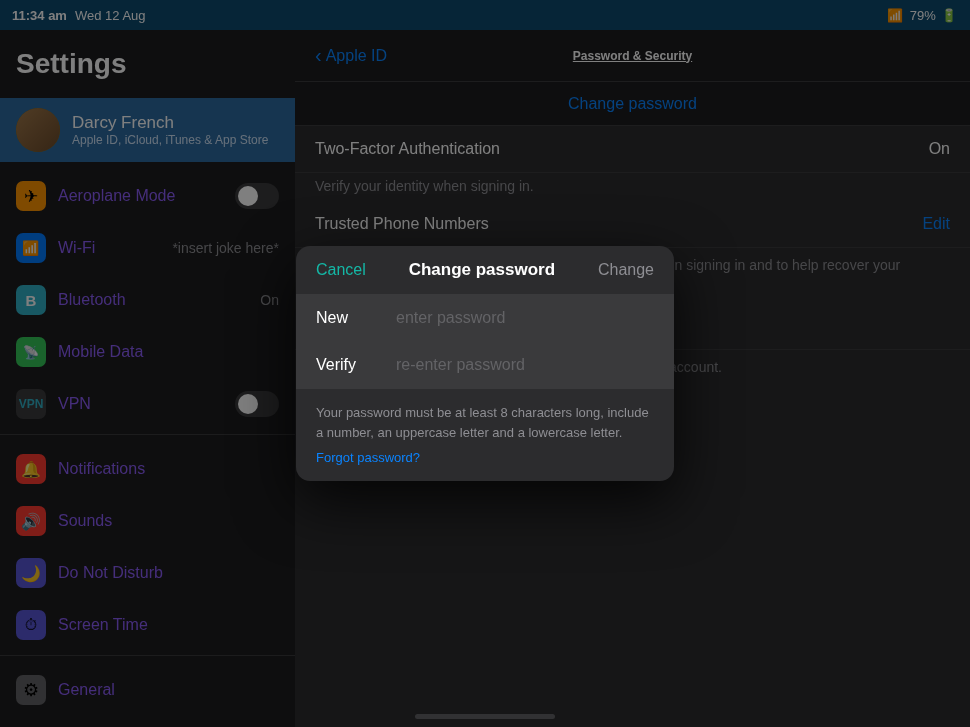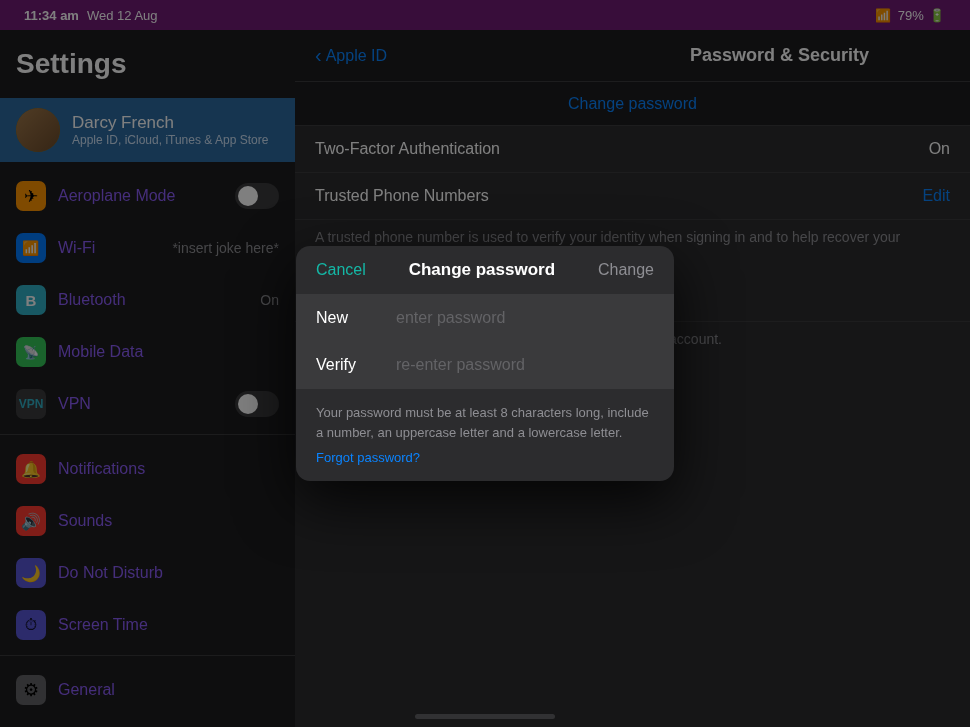--- a/index.html
+++ b/index.html
@@ -10,25 +10,25 @@
       font-family: -apple-system, 'Helvetica Neue', Arial, sans-serif;
       overflow: hidden;
       position: relative;
     }
 
     
     .status-bar {
       position: absolute;
       top: 0; left: 0; right: 0;
       height: 30px;
-      background: #701a75;
+      background: #0c4a6e;
       display: flex;
       align-items: center;
       justify-content: space-between;
-      padding: 0 24px;
+      padding: 0 12px;
       z-index: 100;
     }
     .status-time {
       color: #fff;
       font-size: 13px;
       font-weight: 600;
     }
     .status-date {
       color: #fff;
       font-size: 13px;
@@ -177,26 +177,26 @@
     }
     .nav-back {
       display: flex;
       align-items: center;
       color: #0a84ff;
       font-size: 16px;
       cursor: pointer;
     }
     .nav-title {
       color: #fff;
-      font-size: 18px;
+      font-size: 12px;
       font-weight: 600;
       position: absolute;
       left: 50%;
       transform: translateX(-50%);
-      margin-left: 147px;
+      text-decoration: underline;
     }
 
     
     .change-pw-tab {
       height: 44px;
       background: #1c1c1e;
       display: flex;
       align-items: center;
       justify-content: center;
       border-bottom: 1px solid #3a3a3c;
@@ -466,20 +466,23 @@
 
   <div class="change-pw-tab">
     <span class="change-pw-link">Change password</span>
   </div>
 
   <div>
     <div class="content-row">
       <span class="content-label">Two-Factor Authentication</span>
       <span class="content-value">On</span>
     </div>
+    <div style="padding:4px 20px 4px;background:#2c2c2e;">
+      <span class="content-text" style="padding:0">Verify your identity when signing in.</span>
+    </div>
     <div class="content-row">
       <span class="content-label">Trusted Phone Numbers</span>
       <button class="edit-btn">Edit</button>
     </div>
     <div style="padding:8px 20px;background:#2c2c2e">
       <span class="content-text" style="padding:0">A trusted phone number is used to verify your identity when signing in and to help recover your account if you forget your password.</span>
     </div>
     <div class="content-row">
       <span class="content-label">Recovery Key</span>
     </div>

